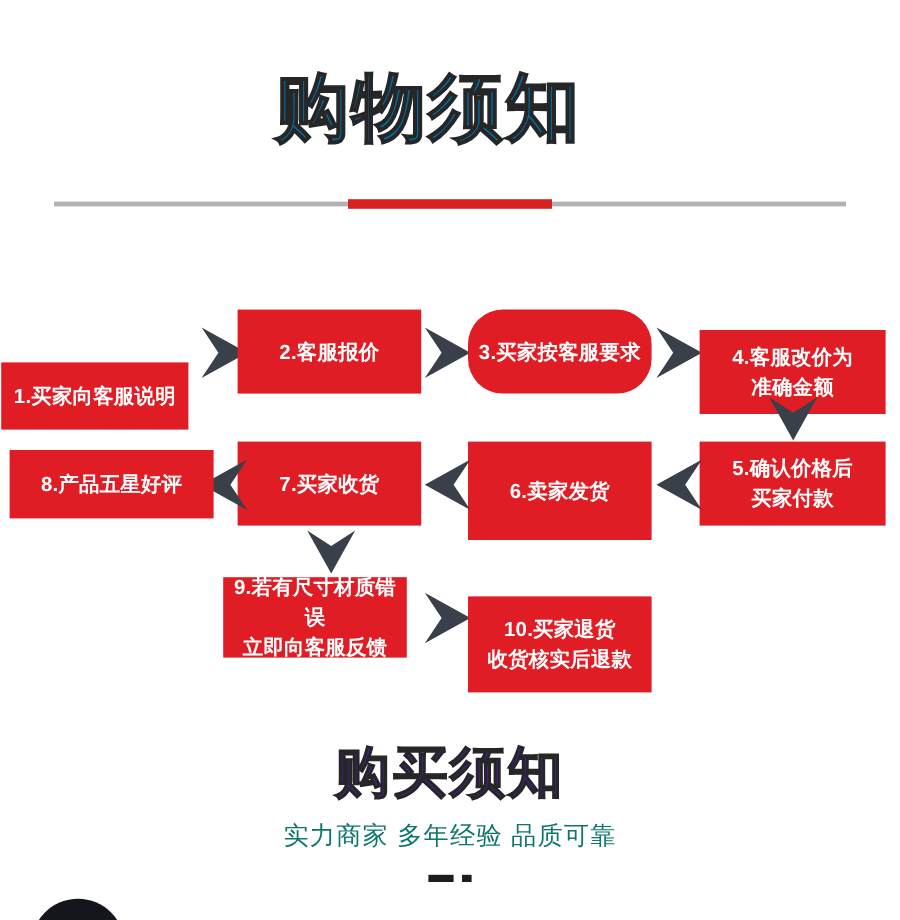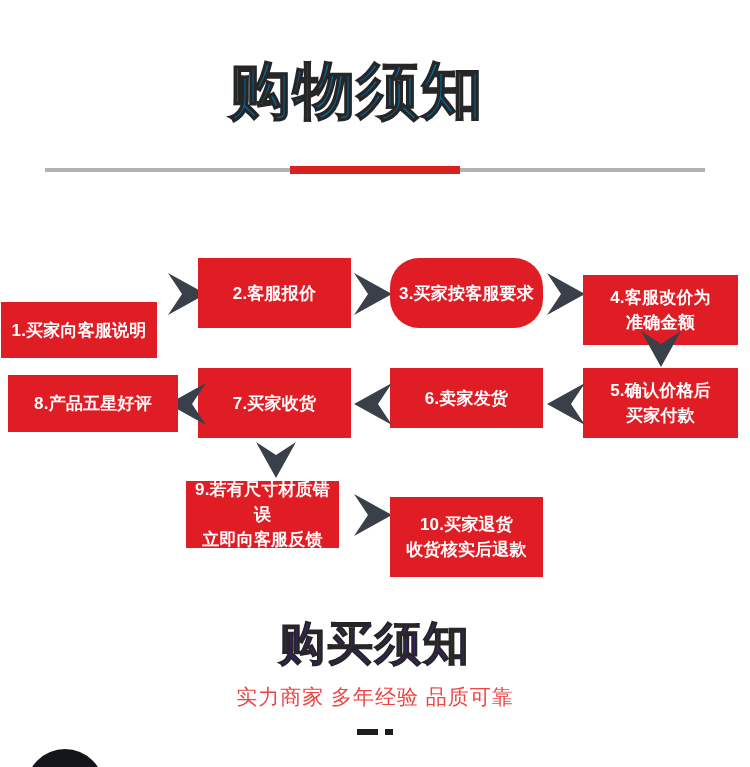--- a/index.html
+++ b/index.html
@@ -73,21 +73,21 @@
   }
   .node span { display: block; width: 100%; }
 
   
   #node-1 { left: 1px;   top: 258px; width: 156px; height: 56px; margin-top: 44px; }
   #node-2 { left: 198px; top: 258px; width: 153px; height: 70px; }
   #node-3 { left: 390px; top: 258px; width: 153px; height: 70px; border-radius: 29px; }
   #node-4 { left: 583px; top: 275px; width: 155px; height: 70px; }
   
   #node-5 { left: 583px; top: 368px; width: 155px; height: 70px; }
-  #node-6 { left: 390px; top: 368px; width: 153px; height: 60px; }
+  #node-6 { left: 390px; top: 368px; width: 153px; height: 82px; }
   #node-7 { left: 198px; top: 368px; width: 153px; height: 70px; }
   #node-8 { left: 8px;   top: 375px; width: 170px; height: 57px; }
   
   #node-9  { left: 186px; top: 481px; width: 153px; height: 67px; }
   #node-10 { left: 390px; top: 481px; width: 153px; height: 80px; margin-top: 16px; }
 
   .arrow {
     position: absolute;
     width: 42px;
     height: 46px;
@@ -125,21 +125,21 @@
   }
   .sub-caption {
     position: absolute;
     top: 683px;
     left: 0;
     width: 750px;
     text-align: center;
     font-size: 21px;
     line-height: 28px;
     letter-spacing: 1px;
-    color: #ef4444;
+    color: #0f766e;
   }
   .dash-decor {
     position: absolute;
     top: 729px;
     left: 0;
     width: 750px;
     display: flex;
     justify-content: center;
     align-items: center;
     gap: 7px;

